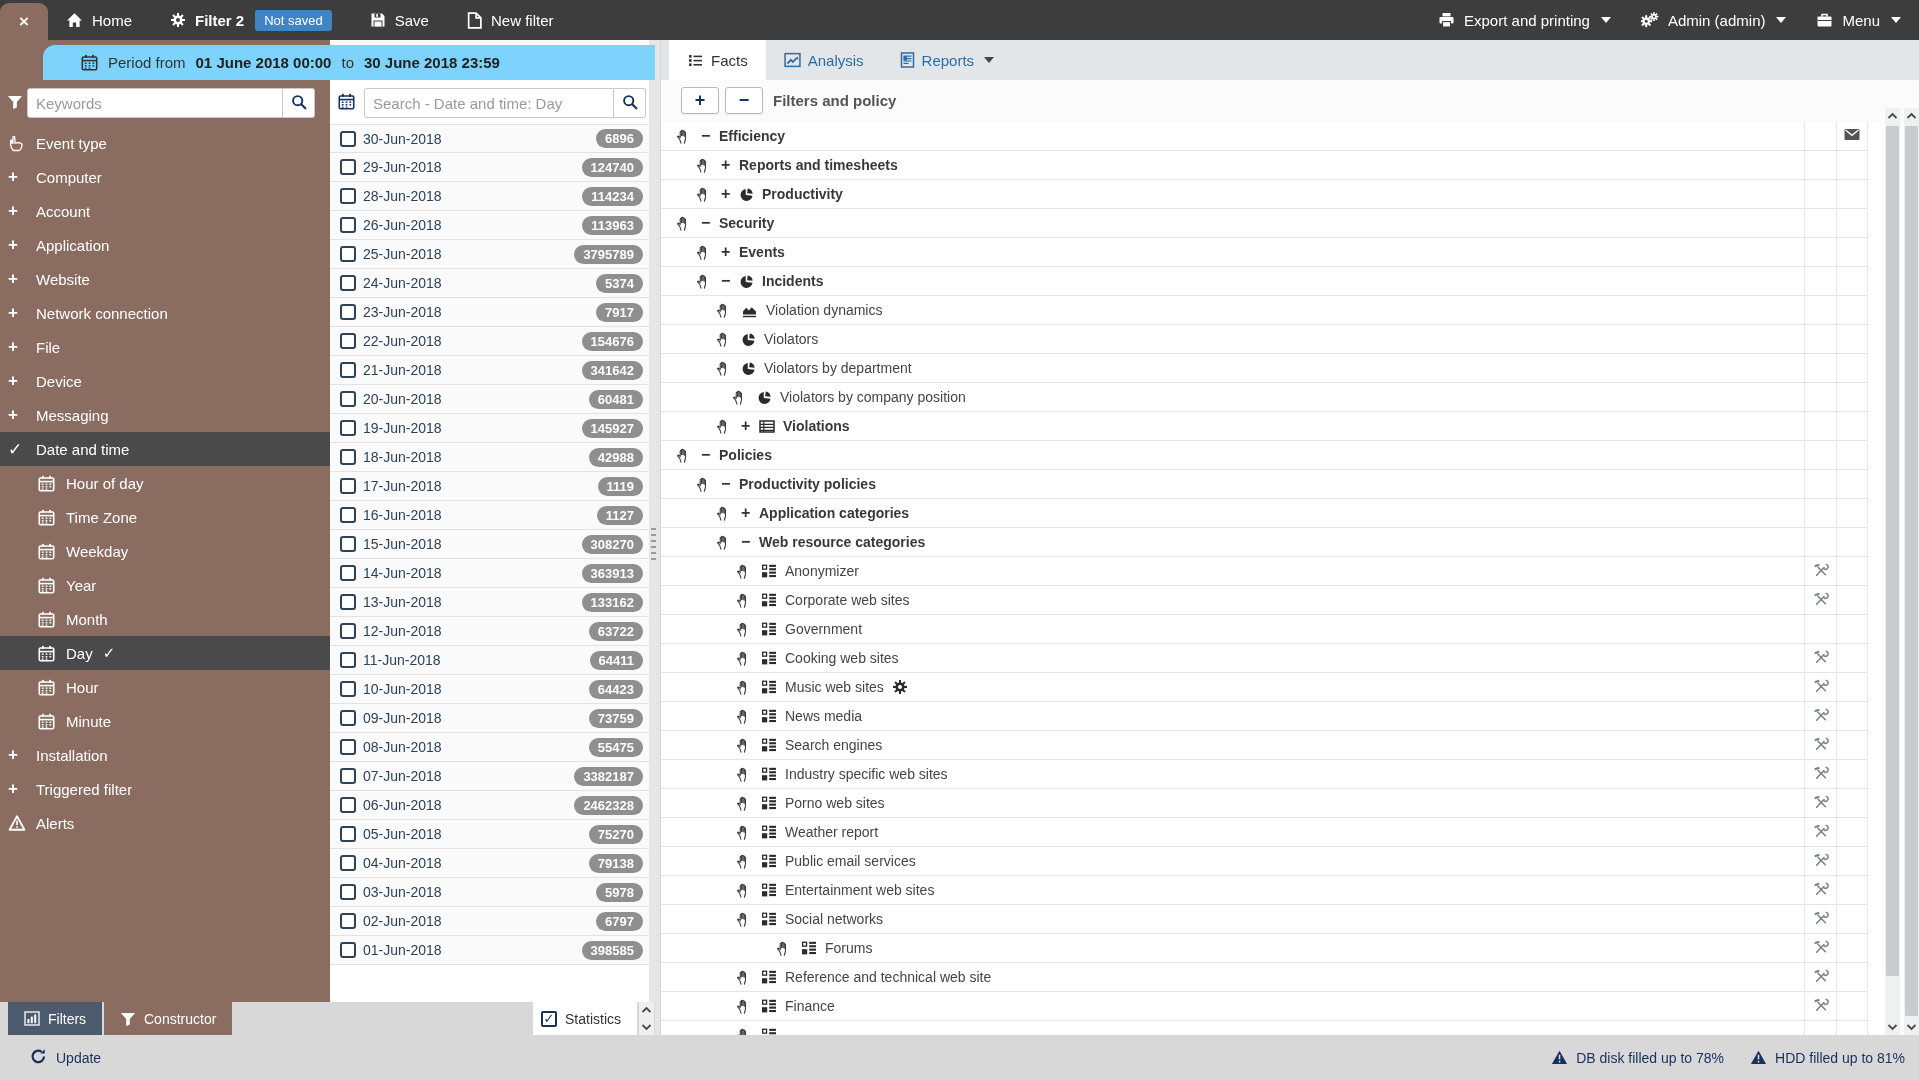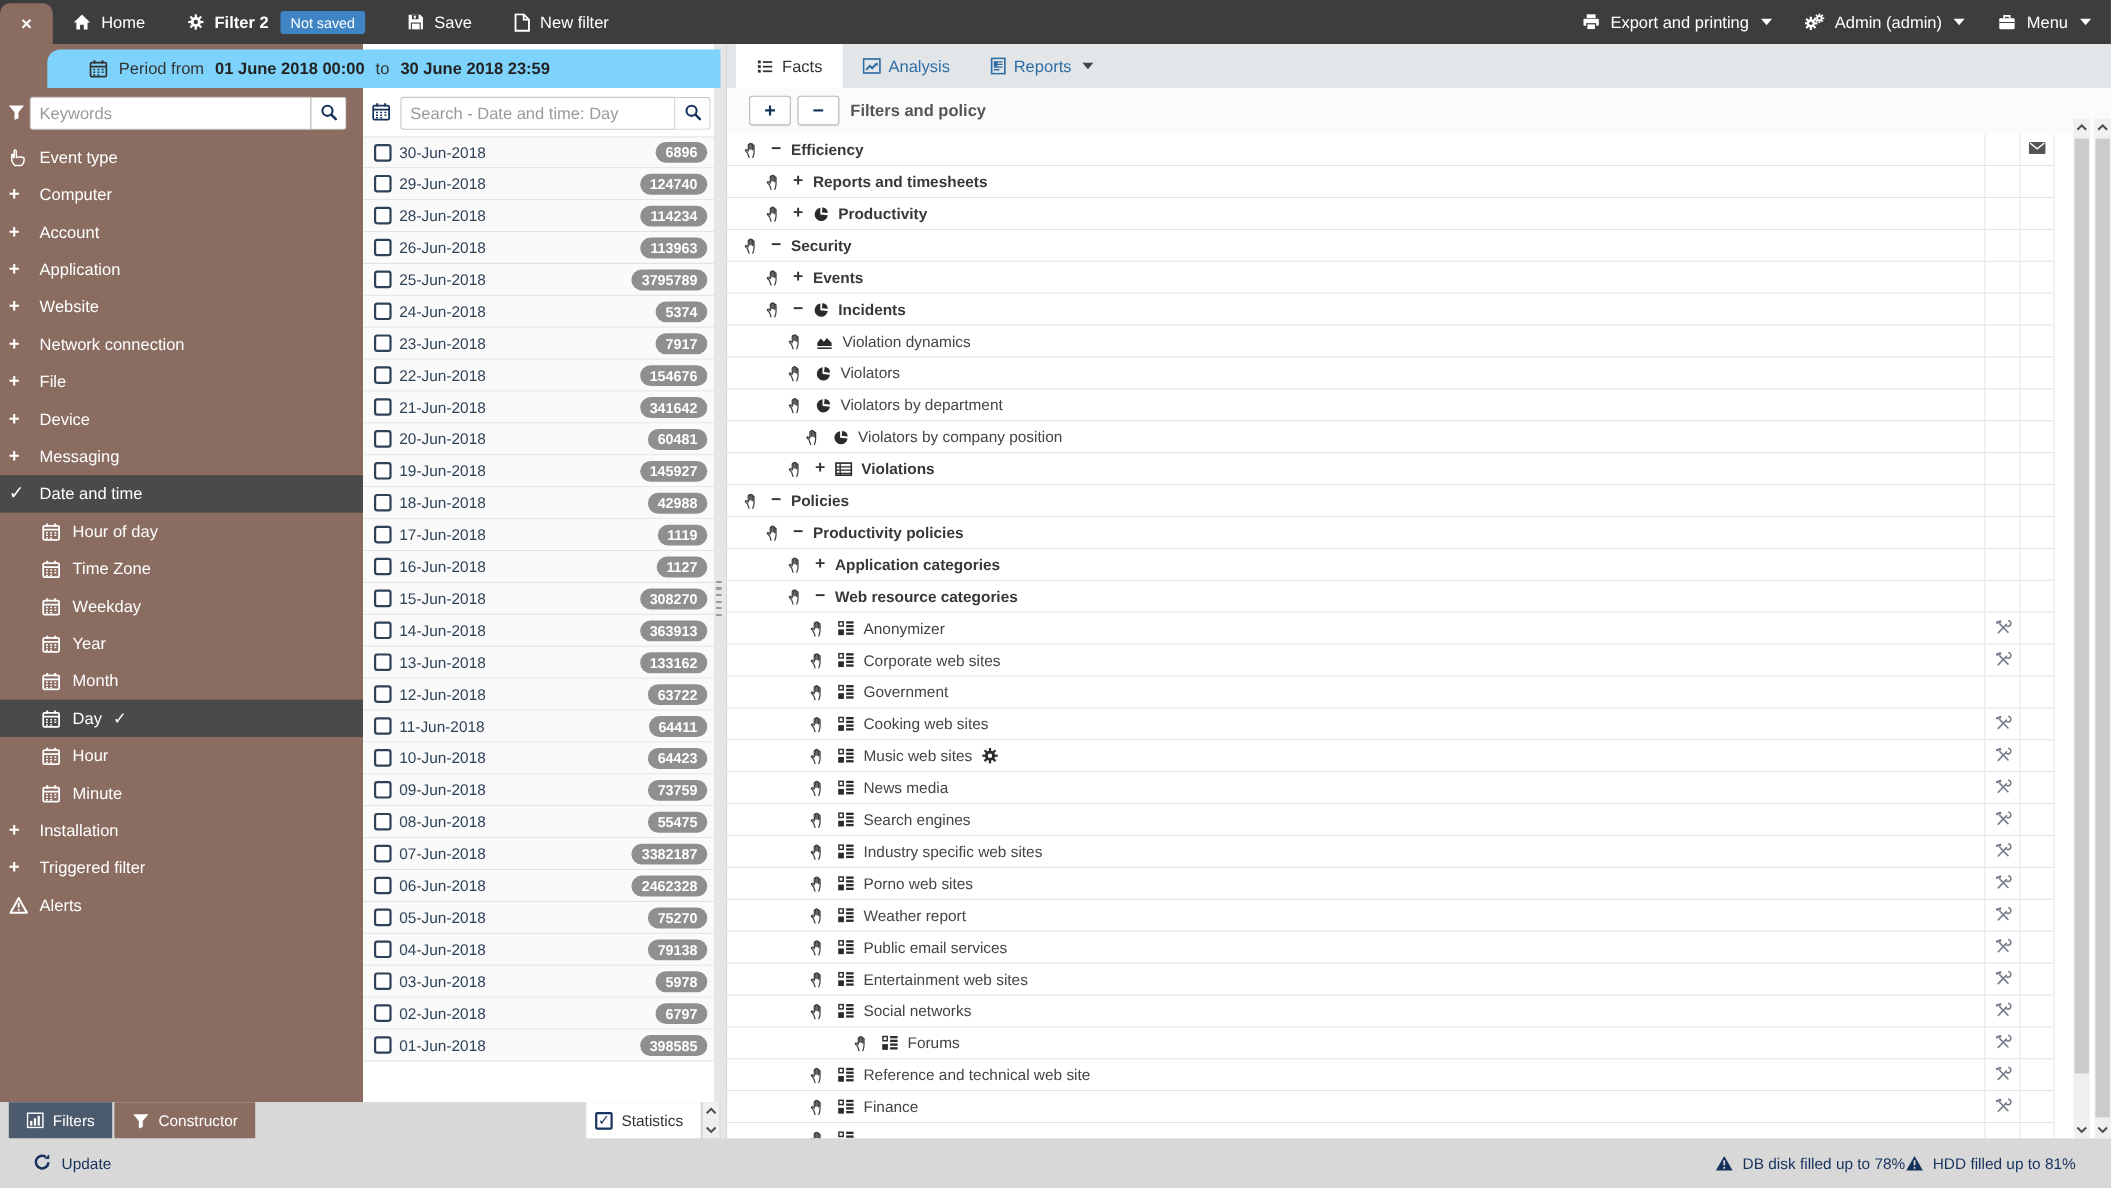--- a/index.html
+++ b/index.html
@@ -94,21 +94,21 @@
   .btab.constructor { left:104px; background:#8a6d60; }
   .stats-box { position:absolute; left:533px; top:0; width:104px; height:33px; background:#fff; display:flex; align-items:center; gap:8px; padding-left:8px; cursor:pointer; }
   .stats-cb { width:16px; height:16px; border:2px solid #16325c; border-radius:2px; color:#16325c; font-size:13px; font-weight:bold; display:flex; align-items:center; justify-content:center; line-height:1; }
   .stats-lbl { font-size:14px; color:#333; }
   .mini-scroll { position:absolute; left:639px; top:0; width:15px; height:33px; background:#efefef; }
   .mini-scroll .sarrow { height:16px; }
 
   
   .statusbar { position:absolute; left:0; top:1035px; width:1919px; height:45px; background:#d8d8d8; z-index:12; }
   .update { position:absolute; left:30px; top:0; height:45px; display:flex; align-items:center; gap:9px; color:#16325c; font-size:14px; cursor:pointer; }
-  .warnings { position:absolute; right:32px; top:0; height:45px; display:flex; align-items:center; }
+  .warnings { position:absolute; right:14px; top:0; height:45px; display:flex; align-items:center; gap:26px; }
   .warn { display:flex; align-items:center; gap:8px; color:#16325c; font-size:14px; }
   .warn .ic { display:flex; color:#16325c; }
 </style>
 </head>
 <body>
 
 <div class="screen">
 
   <header class="topbar">
     <div class="close-tab">×</div>

